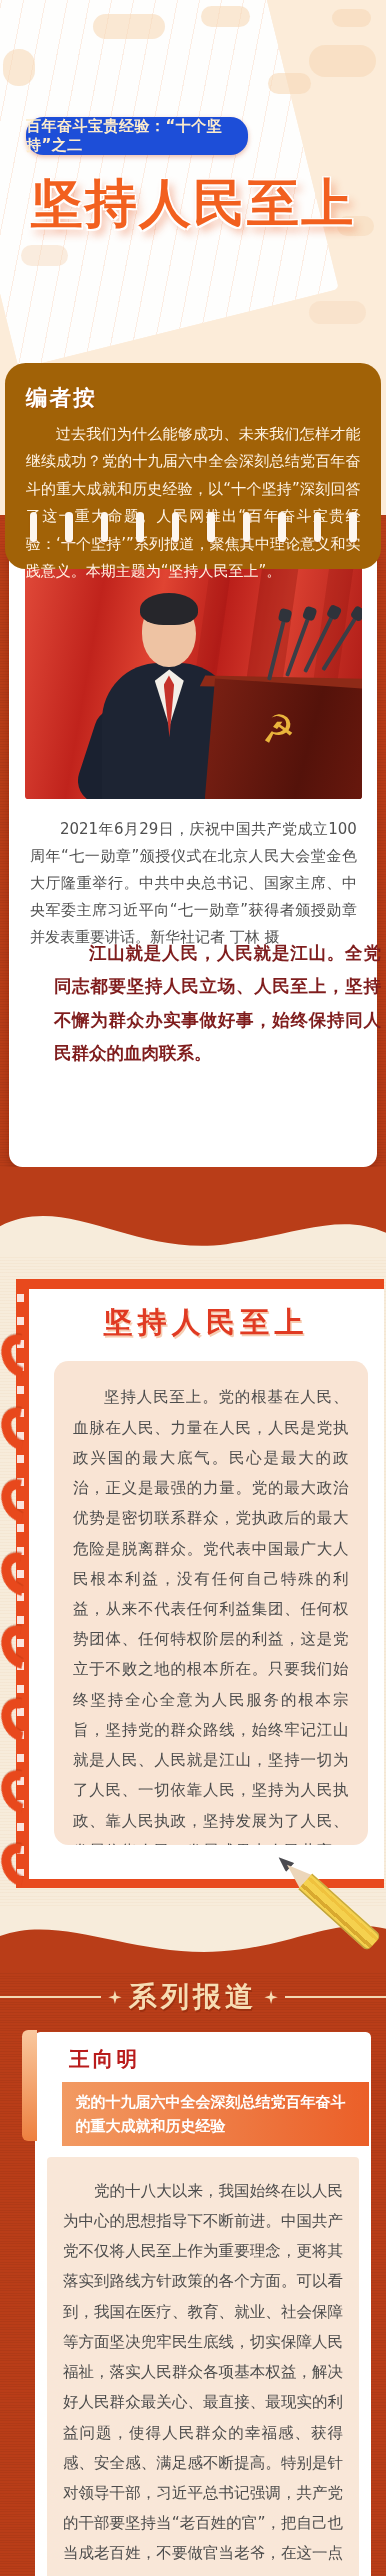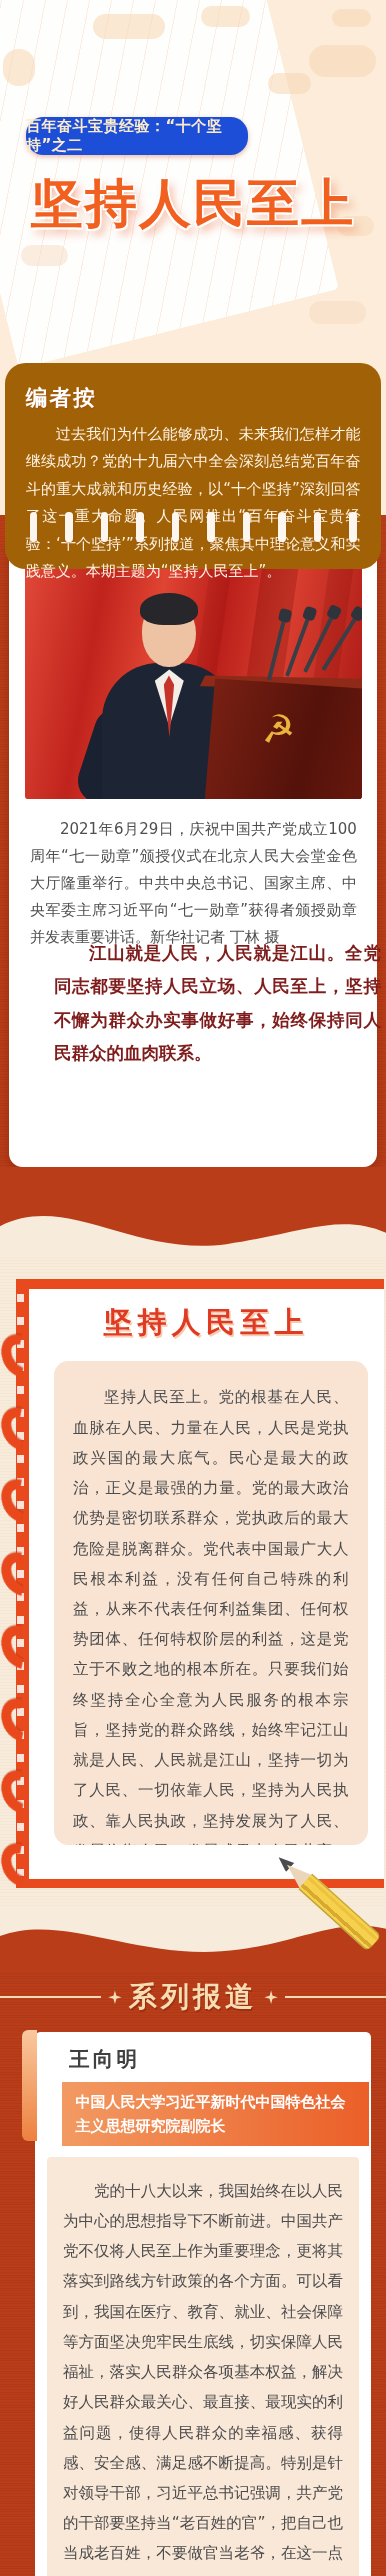--- a/index.html
+++ b/index.html
@@ -124,21 +124,21 @@
   .eh-line { flex:1; height:1.5px; background:#f2d9b4; }
   .eh-text { color:#f7ddb4; font-size:28px; font-weight:900; letter-spacing:4.1px;
            text-shadow:1px 1.5px 0 rgba(120,30,5,.4); }
   .star4 { width:13.4px; height:13.4px; background:#f7ddb4;
            clip-path:polygon(50% 0,61% 39%,100% 50%,61% 61%,50% 100%,39% 61%,0 50%,39% 39%); }
 
   .expert-card { position:absolute; top:59px; left:35px; width:336px; height:626px; background:#ffffff;
            border-radius:5.2px 5.2px 13.4px 13.4px; }
   .fold { position:absolute; top:-2.1px; left:-13.4px; width:15.5px; height:111px;
            background:linear-gradient(180deg,#f9c89e,#ee803f); border-radius:6.2px 0 0 6.2px; }
-  .expert-name { margin:13.4px 0 8.2px 34px; color:#404040; font-size:20.6px; font-weight:900; letter-spacing:3.1px; }
+  .expert-name { margin:13.4px 0 8.2px 34px; color:#b91c1c; font-size:20.6px; font-weight:900; letter-spacing:3.1px; }
   .expert-bar { margin-left:27px; margin-right:2.1px; background:linear-gradient(90deg,#f29a62,#eb5f28);
            padding:8.2px 13.4px; color:#ffffff; font-size:15px; font-weight:700; line-height:1.6; }
   .expert-box { margin:11.3px 12.4px 0 12.4px; background:#f9e7d8; border-radius:4.1px; padding:18.5px 15.5px;
            height:479px; overflow:hidden; }
   .expert-body { color:#4c4c4c; font-size:15.5px; line-height:1.95; text-indent:2em; text-align:justify; }
 </style>
 </head>
 <body>
 
 <div class="page">
@@ -240,21 +240,21 @@
       <div class="eh-line"></div>
       <div class="star4"></div>
       <div class="eh-text">系列报道</div>
       <div class="star4"></div>
       <div class="eh-line"></div>
     </div>
 
     <div class="expert-card">
       <div class="fold"></div>
       <div class="expert-name">王向明</div>
-      <div class="expert-bar">中国人民大学习近平新时代中国特色社会主义思想研究院副院长</div>
+      <div class="expert-bar">党的十九届六中全会深刻总结党百年奋斗的重大成就和历史经验</div>
       <div class="expert-box">
         <div class="expert-body">党的十八大以来，我国始终在以人民为中心的思想指导下不断前进。中国共产党不仅将人民至上作为重要理念，更将其落实到路线方针政策的各个方面。可以看到，我国在医疗、教育、就业、社会保障等方面坚决兜牢民生底线，切实保障人民福祉，落实人民群众各项基本权益，解决好人民群众最关心、最直接、最现实的利益问题，使得人民群众的幸福感、获得感、安全感、满足感不断提高。特别是针对领导干部，习近平总书记强调，共产党的干部要坚持当“老百姓的官”，把自己也当成老百姓，不要做官当老爷，在这一点上，年轻干部从一开始就要想清楚，而且要终身牢记。总书记的话语告诫每一个党员，每一个干部，必须时刻为人民服务。可以看到国家发展过程中，充分凸显出“民心是最大的政治”的重要理念。</div>
       </div>
 
     </div>
 
   </div>
 
 </div>
 

